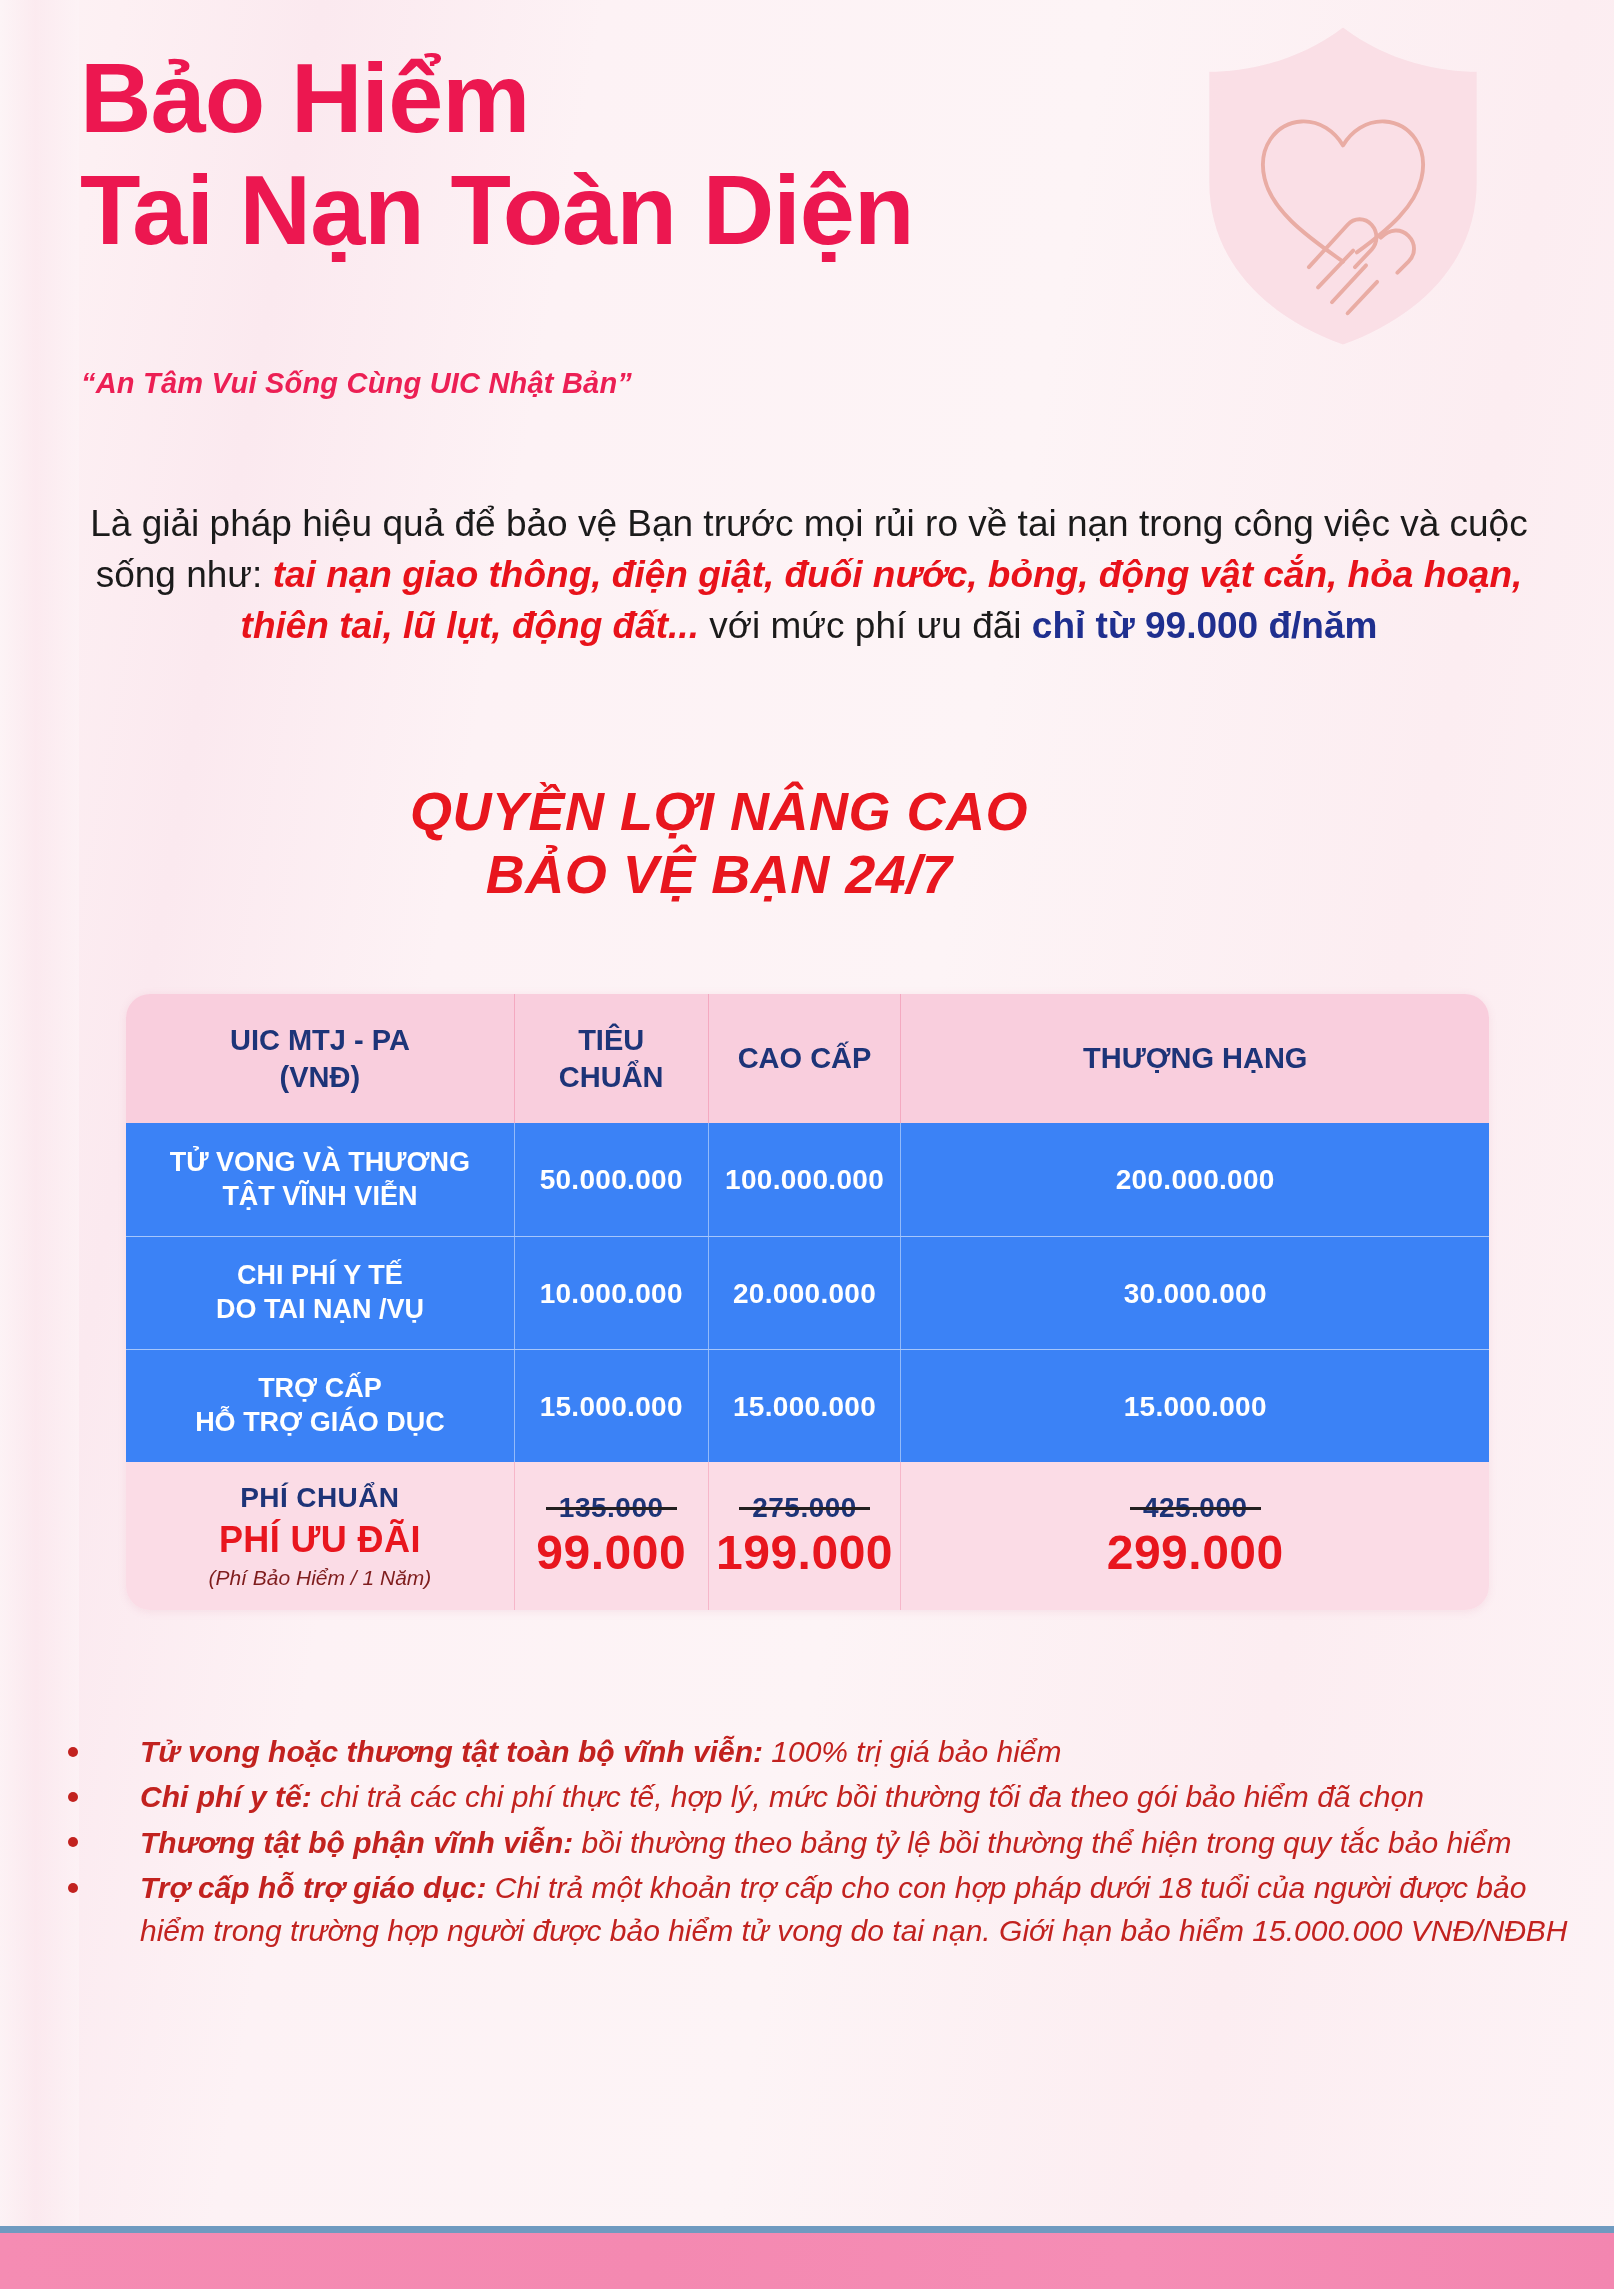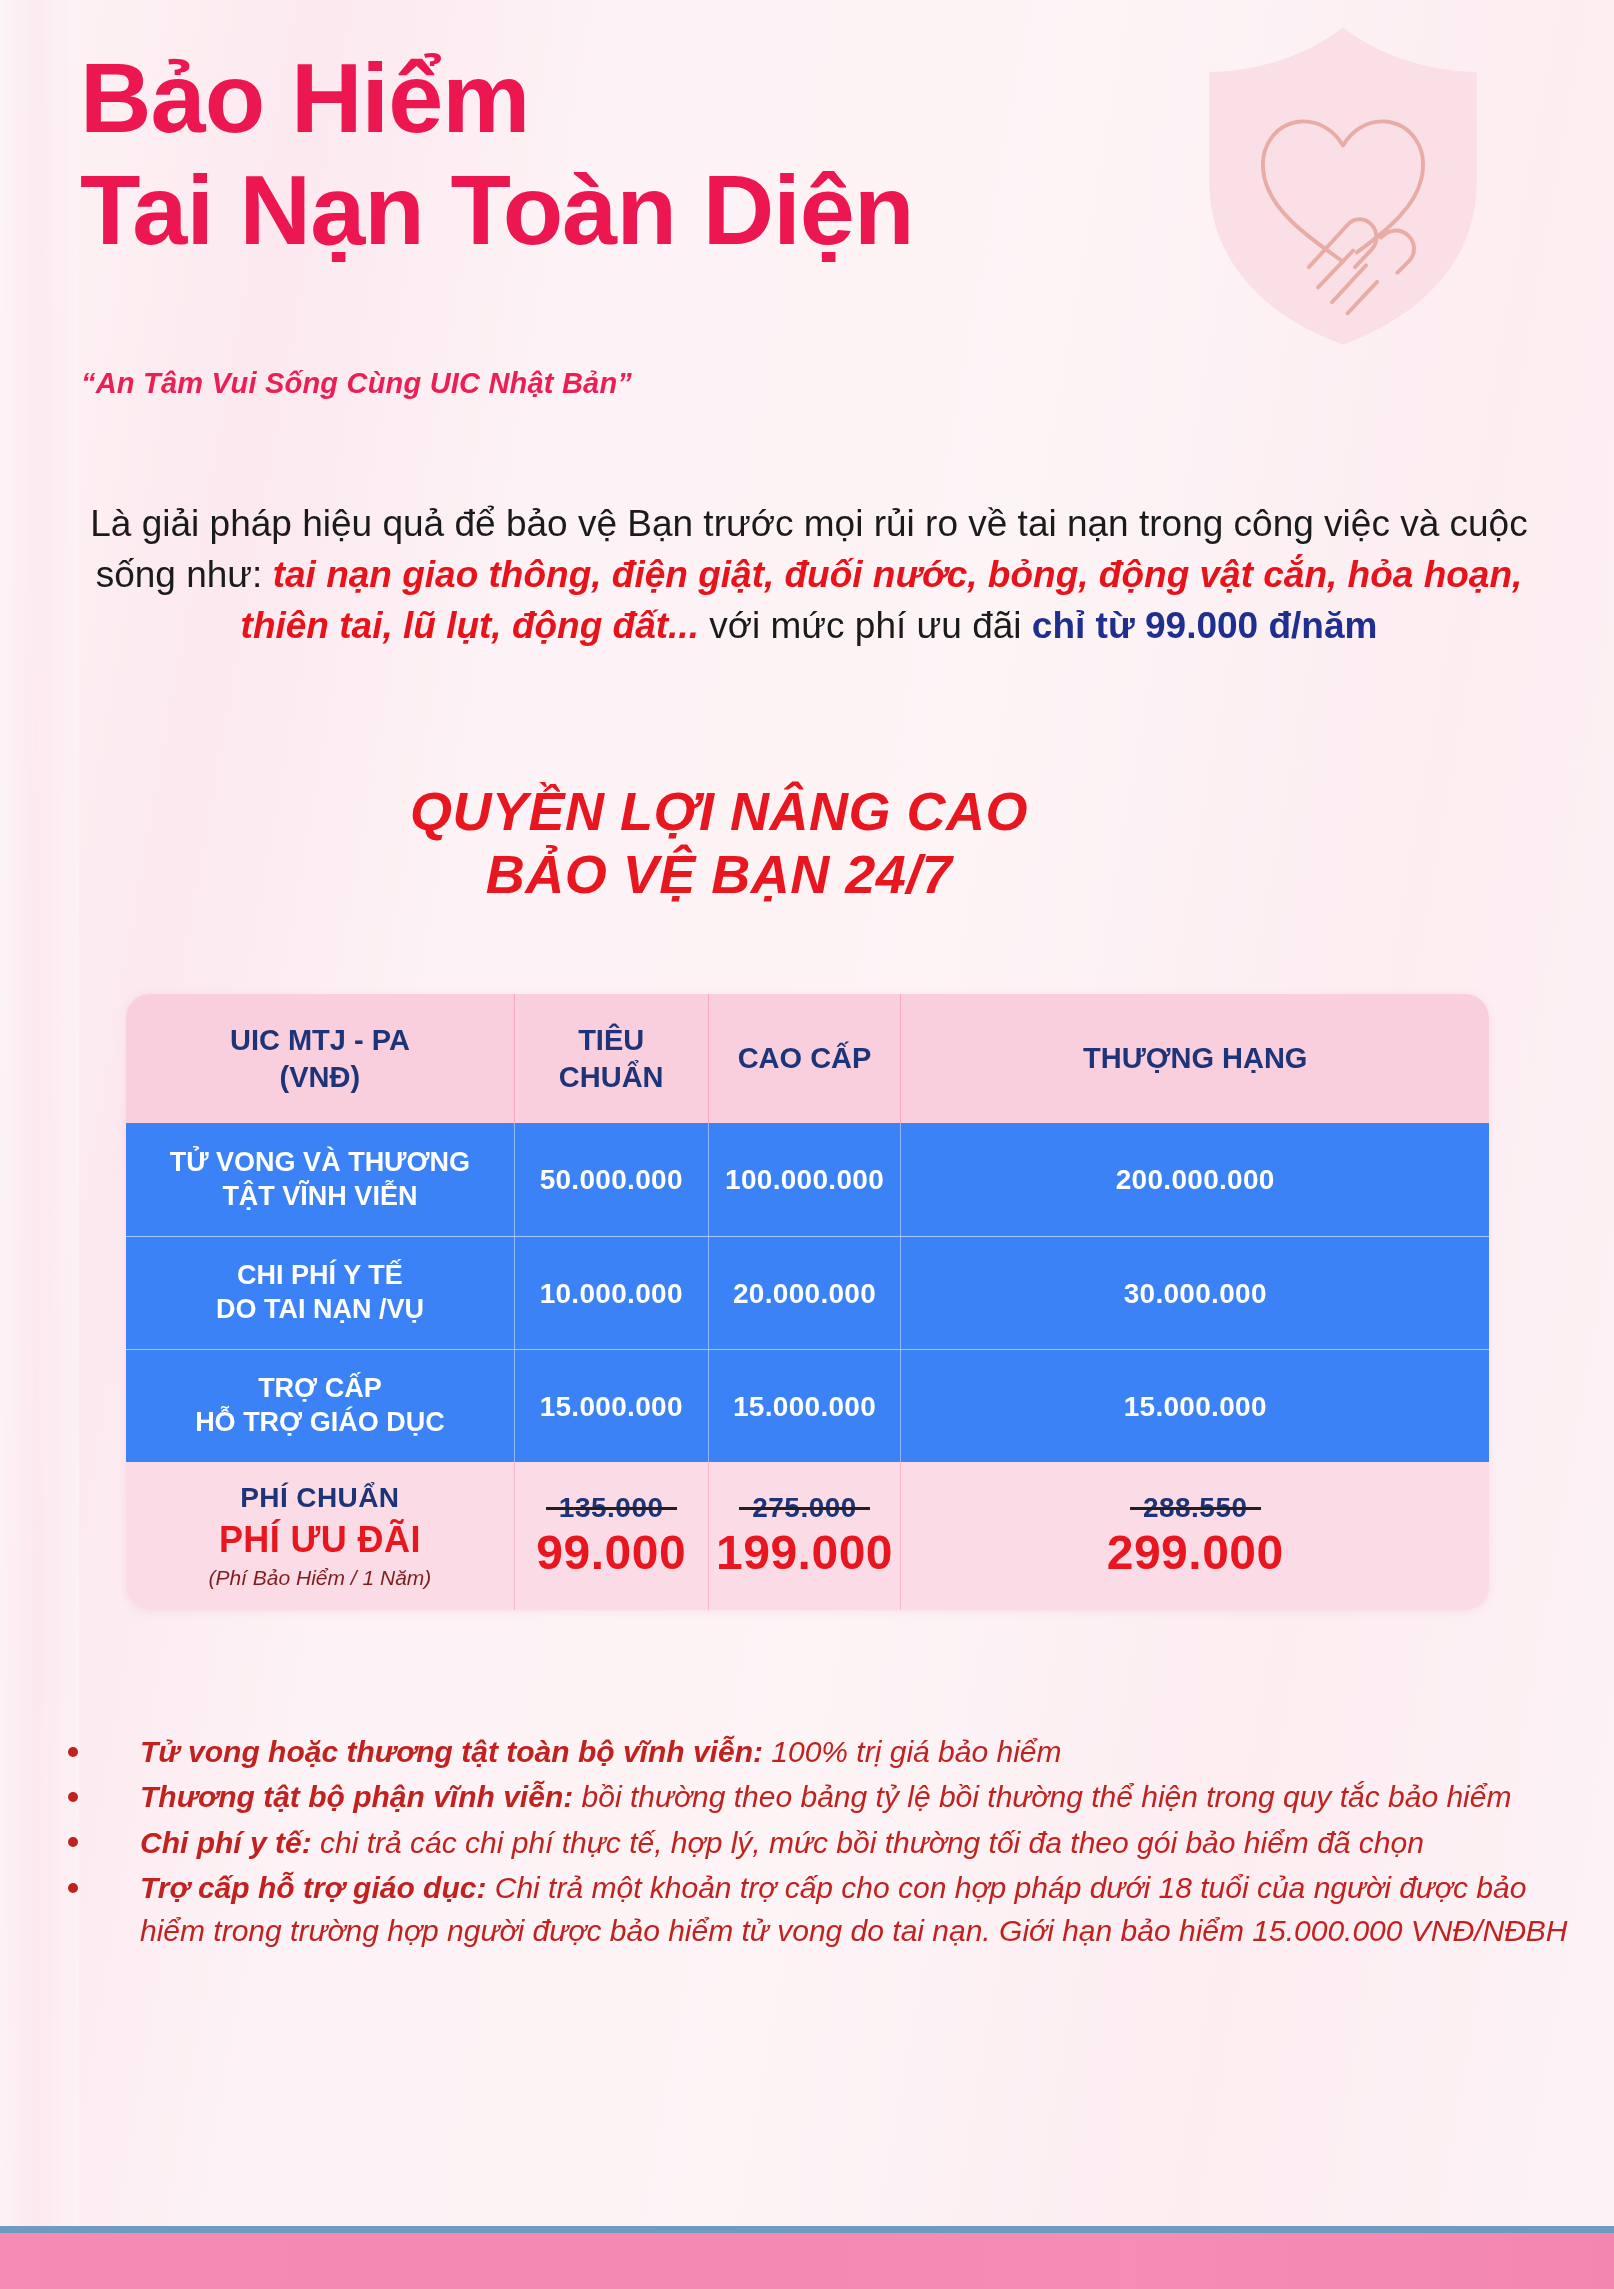--- a/index.html
+++ b/index.html
@@ -263,39 +263,39 @@
       </div>
       <div class="tcell c1">
         <span class="old-price">135.000</span>
         <span class="new-price">99.000</span>
       </div>
       <div class="tcell c2">
         <span class="old-price">275.000</span>
         <span class="new-price">199.000</span>
       </div>
       <div class="tcell c3">
-        <span class="old-price">288.550</span>
+        <span class="old-price">425.000</span>
         <span class="new-price">299.000</span>
       </div>
     </div>
 
   </div>
 
   <div class="bullets">
     <div class="bullet">
       <span class="dot"></span>
       <b>Tử vong hoặc thương tật toàn bộ vĩnh viễn:</b><span> 100% trị giá bảo hiểm</span>
     </div>
     <div class="bullet">
       <span class="dot"></span>
-      <b>Thương tật bộ phận vĩnh viễn:</b><span> bồi thường theo bảng tỷ lệ bồi thường thể hiện trong quy tắc bảo hiểm</span>
+      <b>Chi phí y tế:</b><span> chi trả các chi phí thực tế, hợp lý, mức bồi thường tối đa theo gói bảo hiểm đã chọn</span>
     </div>
     <div class="bullet">
       <span class="dot"></span>
-      <b>Chi phí y tế:</b><span> chi trả các chi phí thực tế, hợp lý, mức bồi thường tối đa theo gói bảo hiểm đã chọn</span>
+      <b>Thương tật bộ phận vĩnh viễn:</b><span> bồi thường theo bảng tỷ lệ bồi thường thể hiện trong quy tắc bảo hiểm</span>
     </div>
     <div class="bullet">
       <span class="dot"></span>
       <b>Trợ cấp hỗ trợ giáo dục:</b><span> Chi trả một khoản trợ cấp cho con hợp pháp dưới 18 tuổi của người được bảo hiểm trong trường hợp người được bảo hiểm tử vong do tai nạn. Giới hạn bảo hiểm 15.000.000 VNĐ/NĐBH</span>
     </div>
   </div>
 
   <div class="foot-rule"></div>
   <div class="foot-band"></div>
 

